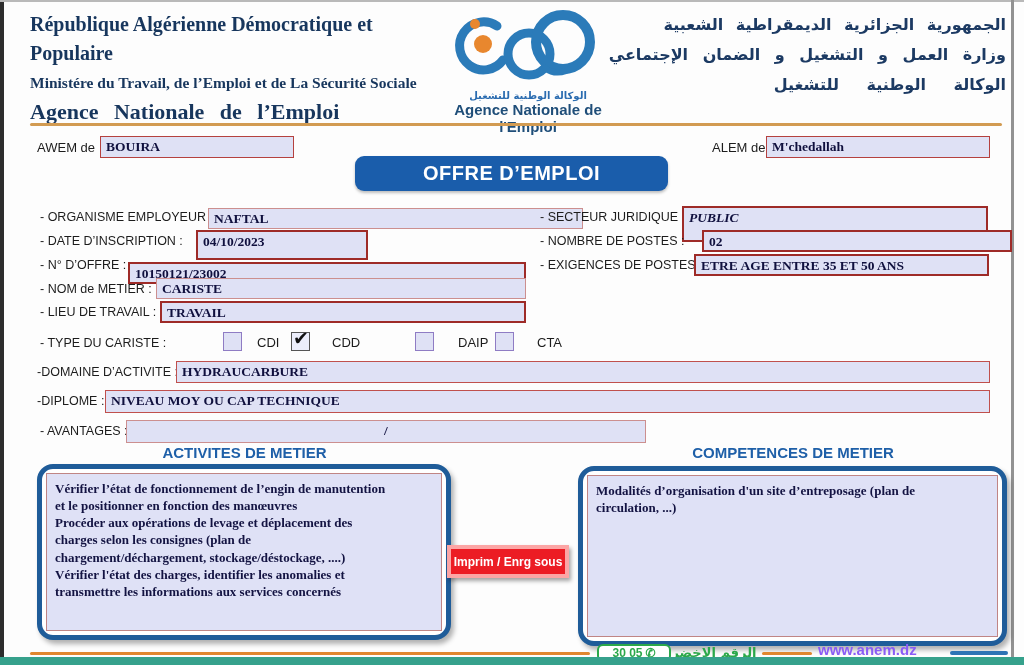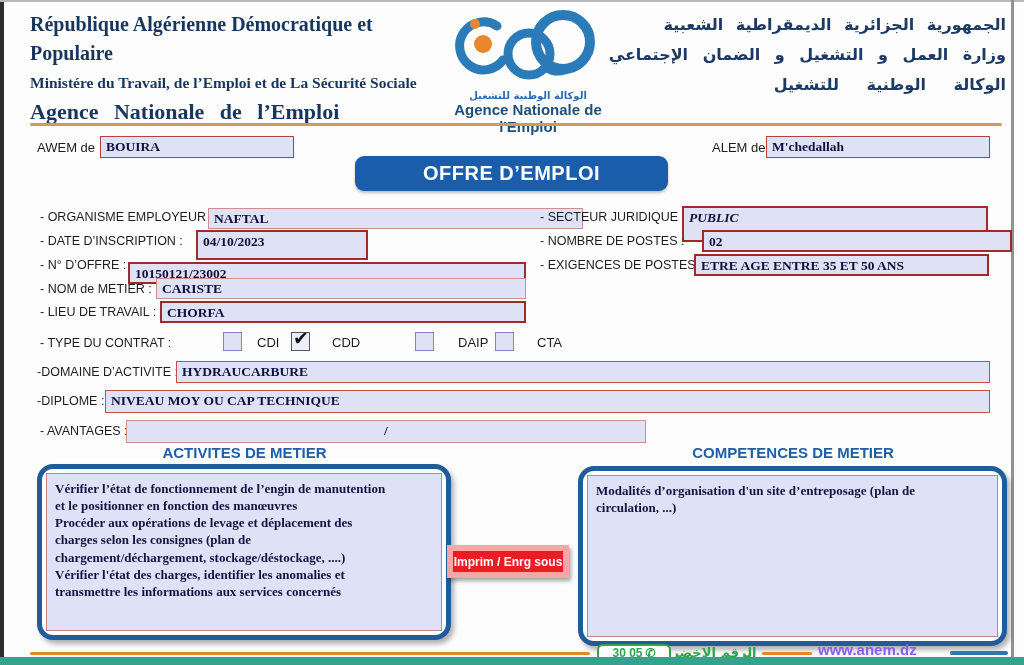--- a/index.html
+++ b/index.html
@@ -60,21 +60,21 @@
   
   .sec-title { font-size:15px; font-weight:bold; color:#1e5fa8; text-align:center; }
   .big-box { background:#fff; border:5px solid #1f5c99; border-radius:16px; padding:4px;
     box-shadow:3px 4px 5px rgba(0,0,0,0.3); }
   .big-box .inner { width:100%; height:100%; background:#dfe1f6; border:1px solid #c08585;
     padding:6px 8px; font-family:"Liberation Serif", serif; font-weight:bold;
     font-size:13px; color:#131342; line-height:1.32; white-space:pre-line; }
 
   .print-btn {
     left:447px; top:545px; width:122px; height:33px; background:#ec1c24;
-    border:6px solid #fca5a5; color:#fff; font-weight:bold; font-size:12px;
+    border:4px solid #fca5a5; color:#fff; font-weight:bold; font-size:12px;
     display:flex; align-items:center; justify-content:center;
     box-shadow:2px 3px 4px rgba(0,0,0,0.35); cursor:pointer; white-space:nowrap;
   }
 
   
   .o-line { height:3px; background:#e0872f; border-radius:2px; }
   .green-pill { left:597px; top:644px; width:74px; height:18px; background:#fff;
     border:2px solid #2ba84a; border-radius:6px; color:#2ba84a; font-weight:bold;
     font-size:12px; display:flex; align-items:center; justify-content:center; gap:3px; }
   .green-ar { left:668px; top:645px; width:92px; font-size:13px; font-weight:bold;
@@ -141,23 +141,23 @@
   <div class="abs lbl" style="left:40px; top:258px;">- N° D’OFFRE :</div>
   <div class="abs field b-red" style="left:128px; top:262px; width:398px; height:22px;">10150121/23002</div>
 
   <div class="abs lbl" style="left:540px; top:258px;">- EXIGENCES DE POSTES :</div>
   <div class="abs field b-red" style="left:694px; top:254px; width:295px; height:22px;">ETRE AGE ENTRE 35 ET 50 ANS</div>
 
   <div class="abs lbl" style="left:40px; top:282px;">- NOM de METIER :</div>
   <div class="abs field b-pink" style="left:156px; top:278px; width:370px; height:21px;">CARISTE</div>
 
   <div class="abs lbl" style="left:40px; top:305px;">- LIEU DE TRAVAIL :</div>
-  <div class="abs field b-red" style="left:160px; top:301px; width:366px; height:22px;">CHORFA</div>
-
-  <div class="abs lbl" style="left:40px; top:336px;">- TYPE DU CONTRAT :</div>
+  <div class="abs field b-red" style="left:160px; top:301px; width:366px; height:22px;">TRAVAIL</div>
+
+  <div class="abs lbl" style="left:40px; top:336px;">- TYPE DU CARISTE :</div>
   <span class="abs cb" style="left:223px; top:332px;">
       <span class="glyph"></span>
     </span>
   <span class="abs cb-label" style="left:257px; top:335px;">CDI</span>
   <span class="abs cb cb-checked" style="left:291px; top:332px;">
       <span class="glyph">✔</span>
     </span>
   <span class="abs cb-label" style="left:332px; top:335px;">CDD</span>
   <span class="abs cb" style="left:415px; top:332px;">
       <span class="glyph"></span>

